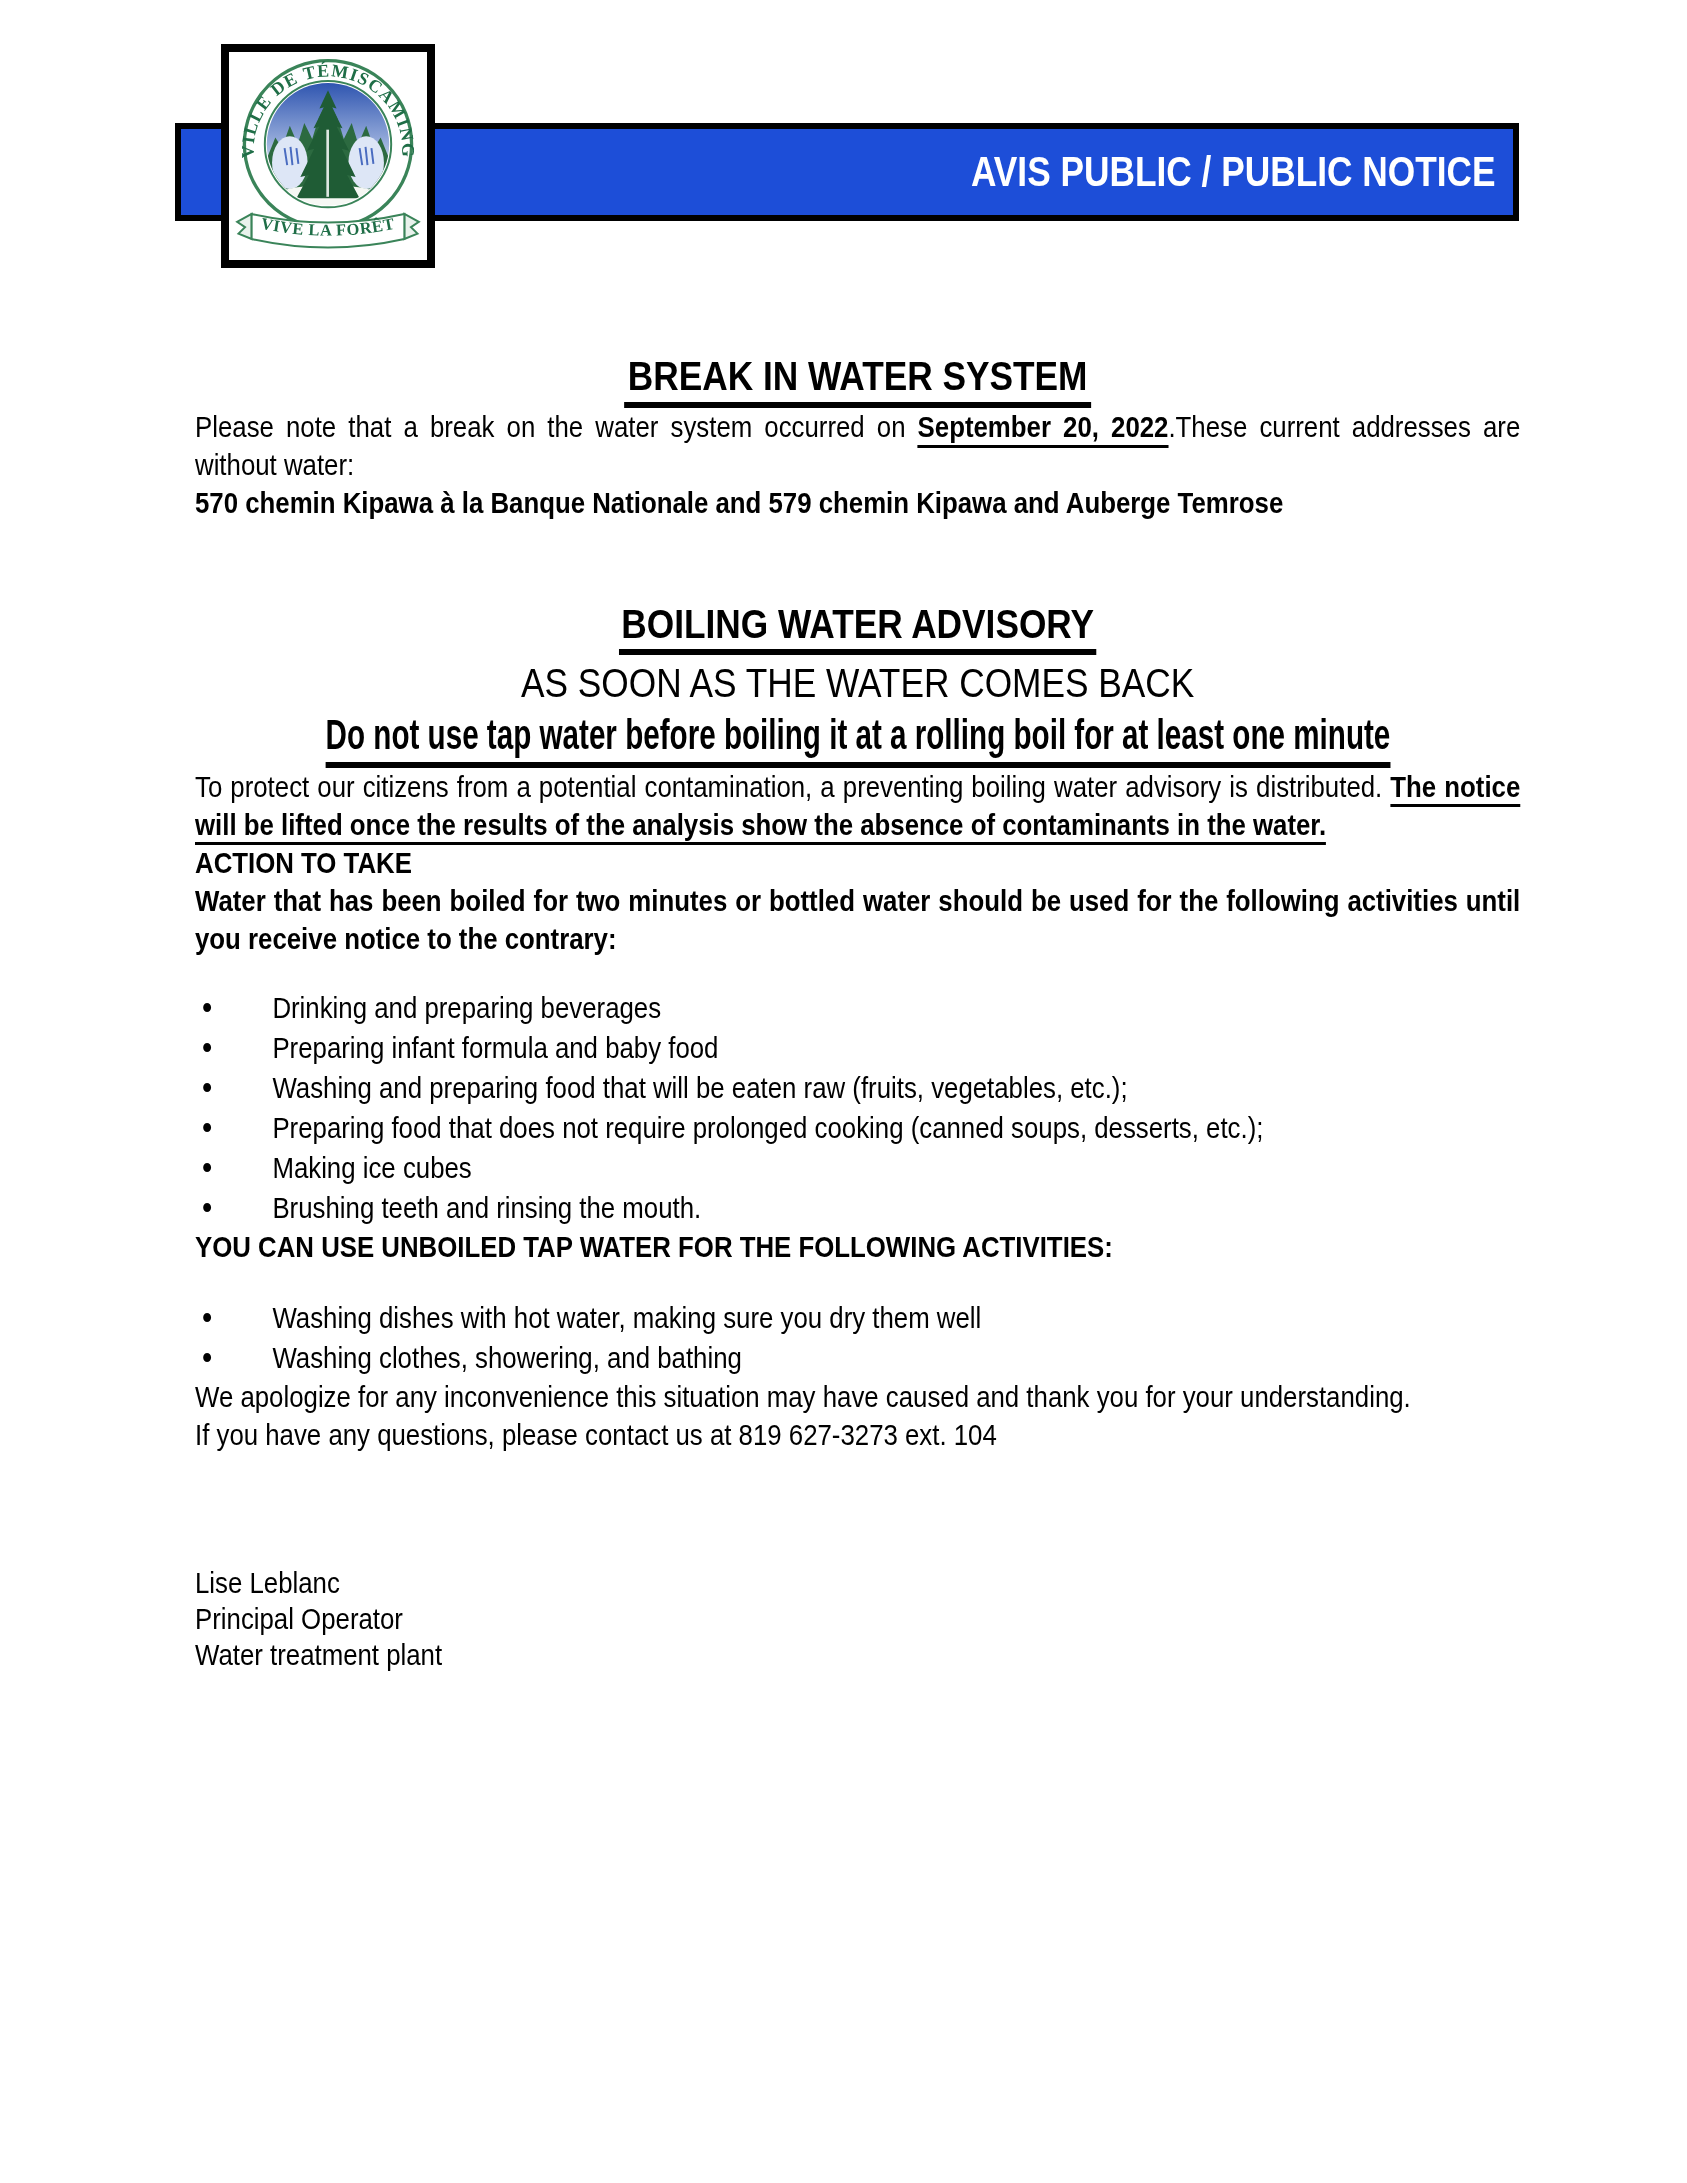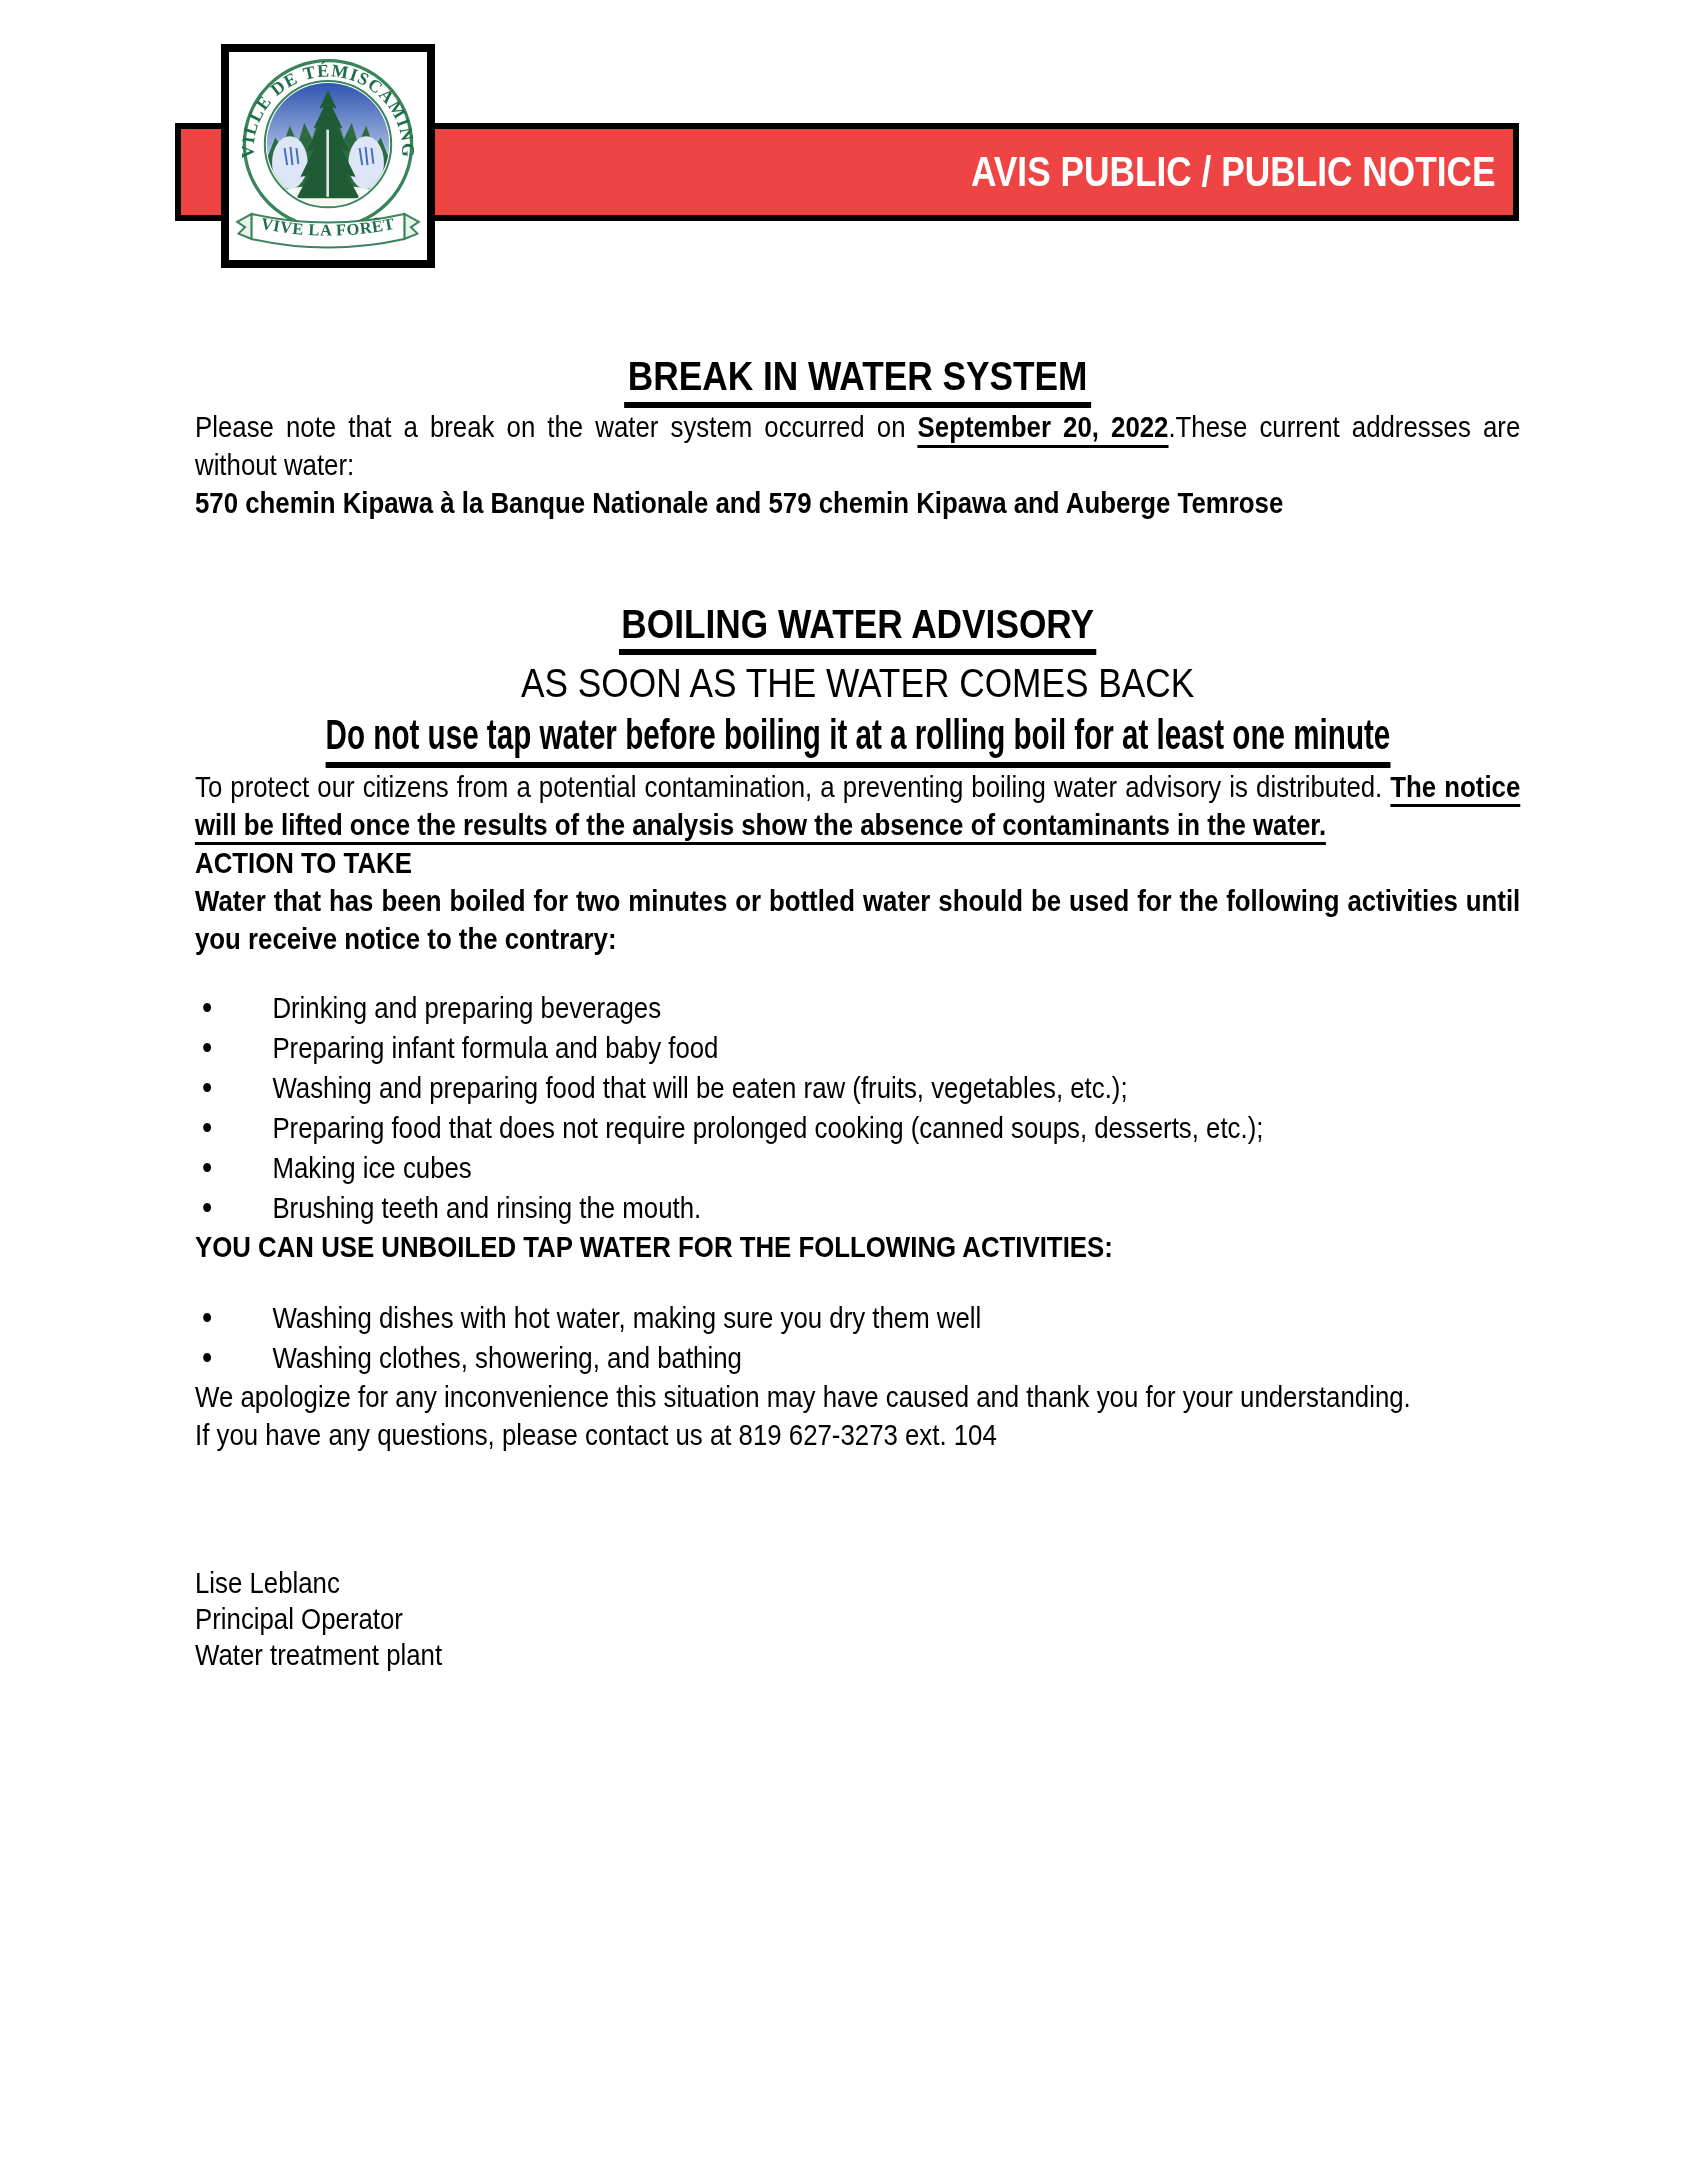--- a/index.html
+++ b/index.html
@@ -11,21 +11,21 @@
     position:relative;
     overflow:hidden;
   }
 
   
   .header { position:relative; height:277px; }
   .band {
     position:absolute; left:175px; top:123px;
     width:1344px; height:98px;
     box-sizing:border-box;
-    background:#ef4444;
+    background:#1d4ed8;
     border:6.6px solid #000;
     display:flex; align-items:center; justify-content:flex-end;
     padding-right:17px;
   }
   .band-label {
     color:#ffffff; font-weight:bold; font-size:42px; line-height:1;
     white-space:nowrap;
     display:inline-block;
     transform:scaleX(0.84); transform-origin:right center;
   }

